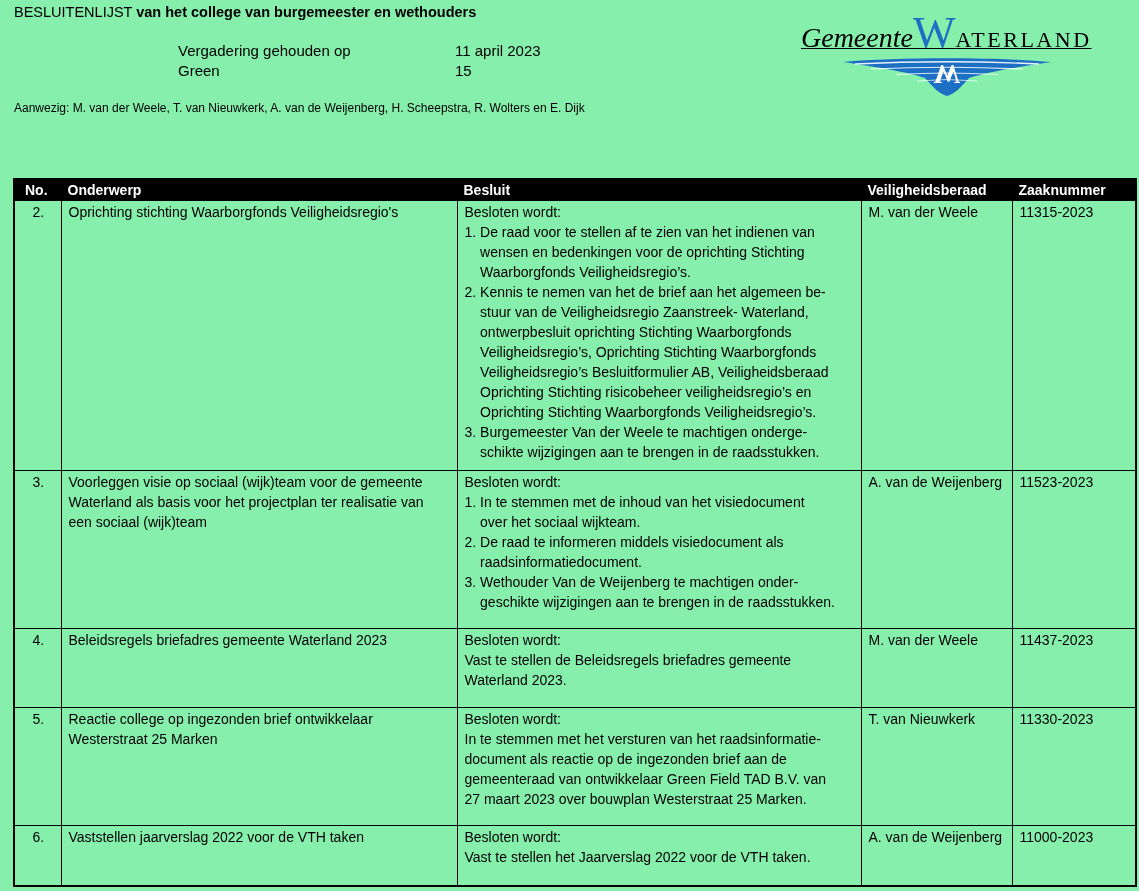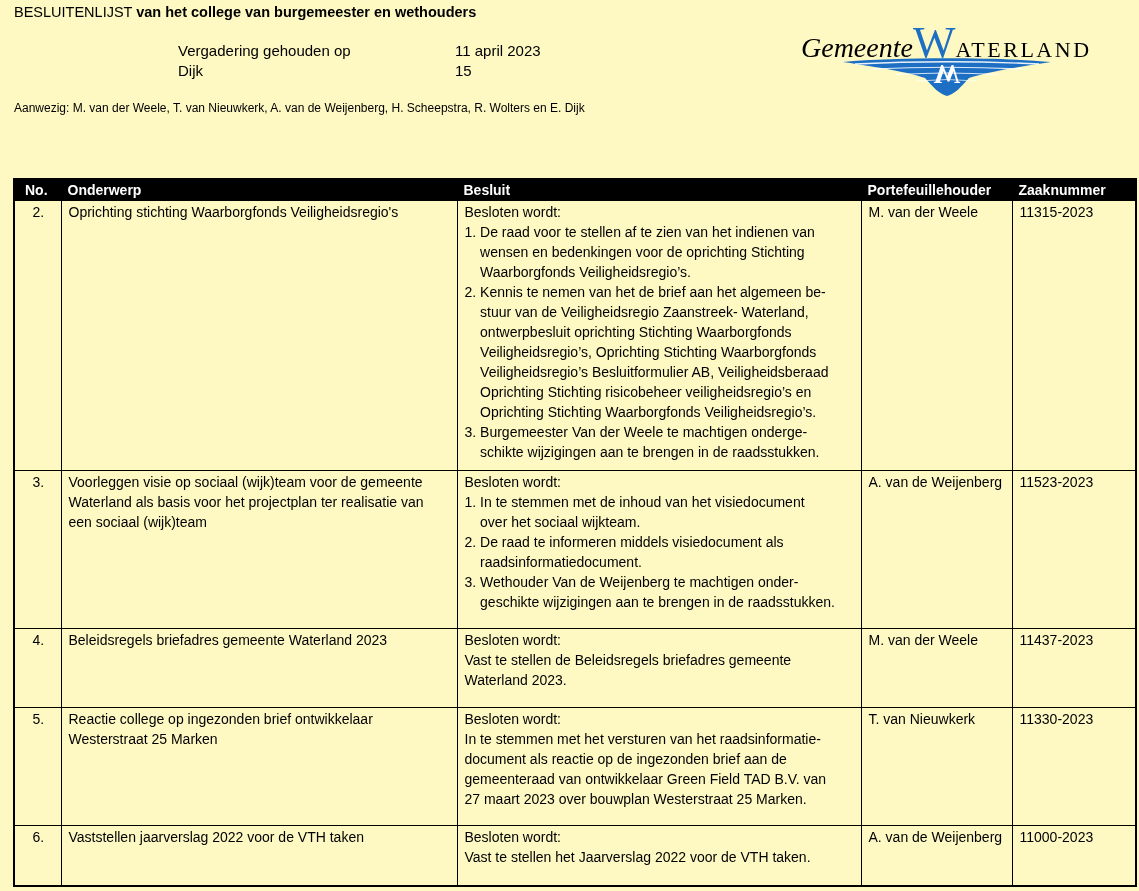--- a/index.html
+++ b/index.html
@@ -2,21 +2,21 @@
 <html style="--brand-blue: #1d6fc4;"><head>
 <meta charset="utf-8">
 <style>
   :root { --brand-blue: #1d6fc4; }
   * { box-sizing: border-box; }
   html, body { margin: 0; padding: 0; background: #ffffff; }
   .page {
     position: relative;
     width: 1139px;
     height: 891px;
-    background: #fef9c3;
+    background: #86efac;
     color: #000;
     font-family: "Liberation Sans", sans-serif;
     overflow: hidden;
   }
 
   
   .doc-title {
     position: absolute;
     left: 14px;
     top: 4px;
@@ -47,21 +47,22 @@
   .logo {
     position: absolute;
     left: 801px;
     top: 20px;
     width: 290px;
     height: 80px;
   }
   .logo-wordmark {
     font-family: "Liberation Serif", serif;
     white-space: nowrap;
-    line-height: 44px;
+    line-height: 24px;
+    text-decoration: underline;
   }
   .logo-gemeente { font-style: italic; font-size: 28px; }
   .logo-w { font-size: 45px; color: var(--brand-blue); }
   .logo-aterland { font-size: 22px; letter-spacing: 2.5px; }
   .logo svg { position: absolute; left: 40px; top: 37px; }
   .water-fill { fill: var(--brand-blue); }
 
   
   table.decisions {
     position: absolute;
@@ -114,21 +115,21 @@
 <div class="page">
 
   <div class="doc-title">
     <span>BESLUITENLIJST</span>
     <span class="title-bold">van het college van burgemeester en wethouders</span>
   </div>
 
   <div class="meeting">
     <div>Vergadering gehouden op</div>
     <div>11 april 2023</div>
-    <div>Dijk</div>
+    <div>Green</div>
     <div>15</div>
   </div>
 
   <div class="logo">
     <div class="logo-wordmark">
       <span class="logo-gemeente">Gemeente</span><span class="logo-w">W</span><span class="logo-aterland">ATERLAND</span>
     </div>
     <svg width="212" height="42" viewBox="0 0 212 42" aria-hidden="true">
       <path class="water-fill" d="M2,5 C55,0 157,0 210,5 C170,11 146,15 128,21 C120,30 114,37 106,39 C98,37 92,30 84,21 C66,15 42,11 2,5 Z"></path>
       <path d="M14,7 Q106,2.5 198,7" stroke="#ffffff" stroke-width="1.3" fill="none" opacity="0.9"></path>
@@ -149,21 +150,21 @@
         <col class="c-ond">
         <col class="c-bes">
         <col class="c-pf">
         <col class="c-zk">
     </colgroup>
     <thead>
       <tr>
         <th class="h-no">No.</th>
         <th>Onderwerp</th>
         <th>Besluit</th>
-        <th>Portefeuillehouder</th>
+        <th>Veiligheidsberaad</th>
         <th>Zaaknummer</th>
       </tr>
     </thead>
     <tbody>
       <tr class="r2">
         <td class="cell-no">2.</td>
         <td class="cell-onderwerp">Oprichting stichting Waarborgfonds Veiligheidsregio's</td>
         <td class="cell-besluit">Besloten wordt:
 1. De raad voor te stellen af te zien van het indienen van
     wensen en bedenkingen voor de oprichting Stichting

